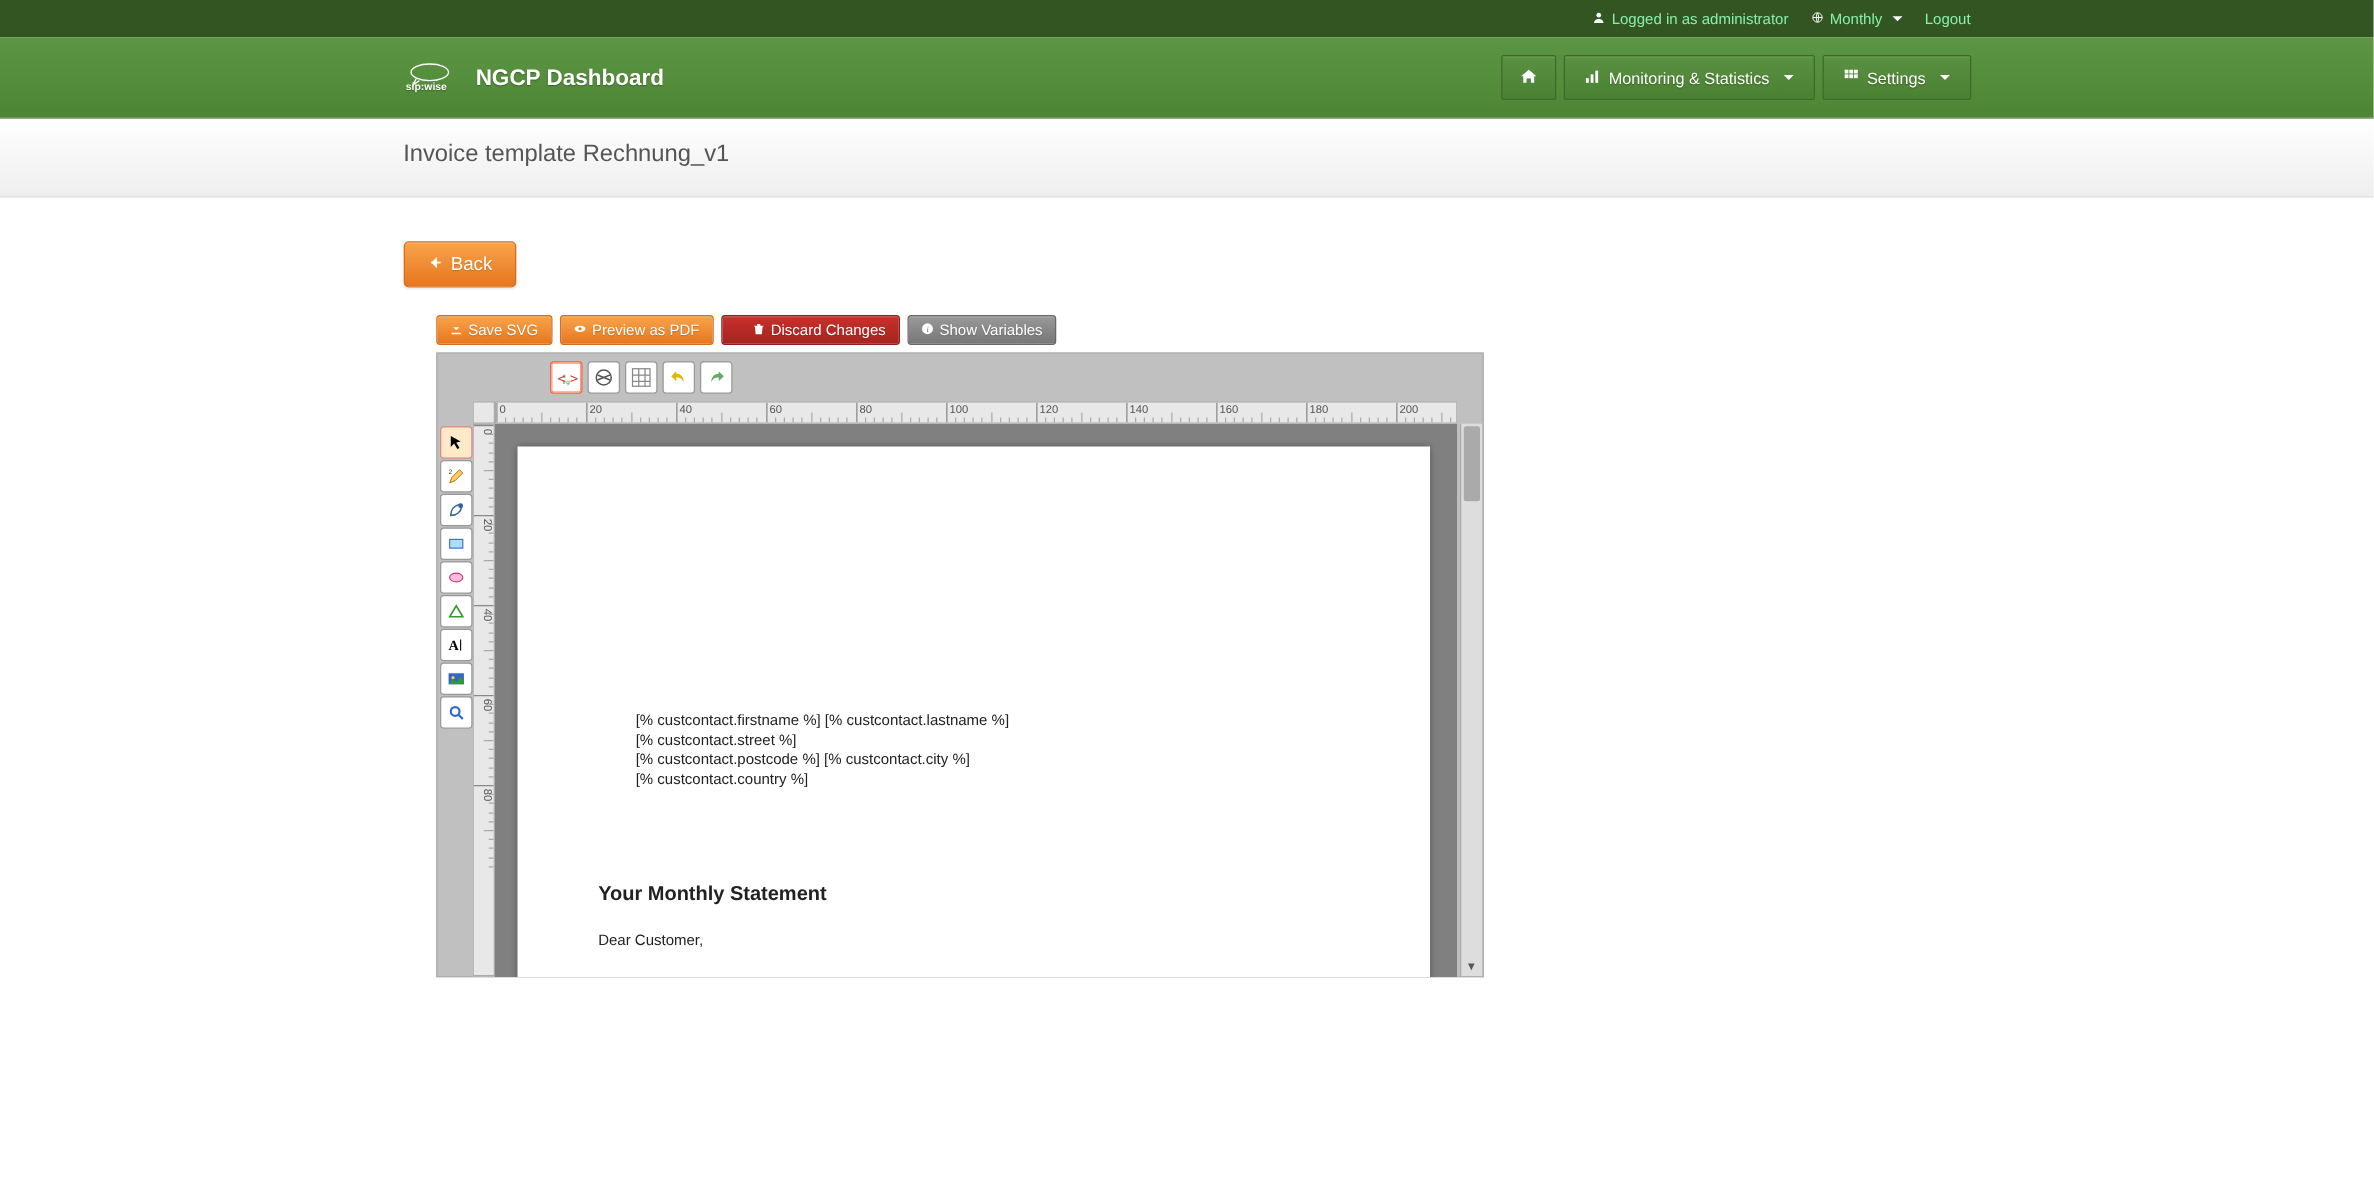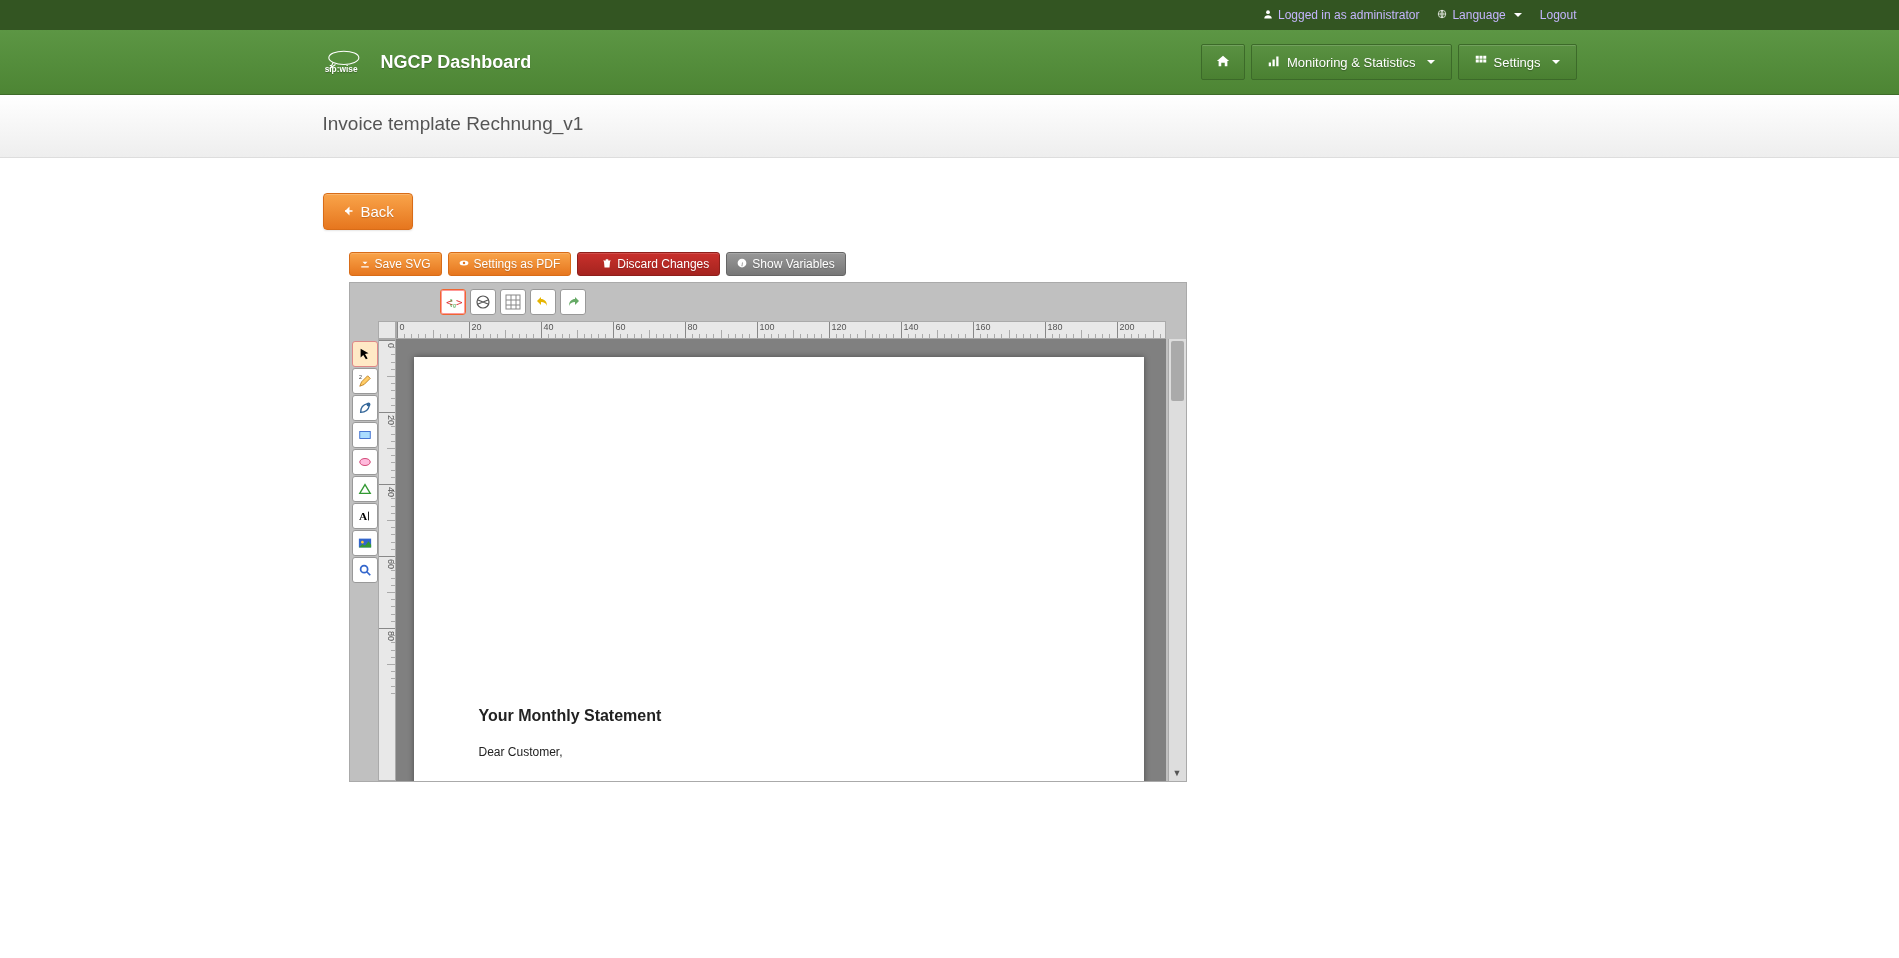--- a/index.html
+++ b/index.html
@@ -1,21 +1,21 @@
 <!DOCTYPE html>
 <html><head>
 <meta charset="utf-8">
 <style>
 * { margin: 0; padding: 0; box-sizing: border-box; }
 body { font-family: "Helvetica Neue", Helvetica, Arial, sans-serif; font-size: 13px; color: #333; background: #fff; }
 
 
 .topbar { background: #335522; height: 30px; color: #fff; font-size: 12px; }
 .topbar-inner { max-width: 1270px; margin: 0 auto; display: flex; justify-content: flex-end; align-items: center; height: 100%; gap: 18px; padding-right: 8px; }
-.topbar a { color: #c4b5fd; text-decoration: none; display: inline-flex; align-items: center; gap: 5px; }
+.topbar a { color: #86efac; text-decoration: none; display: inline-flex; align-items: center; gap: 5px; }
 .topbar .caret { display: inline-block; width: 0; height: 0; border-left: 4px solid transparent; border-right: 4px solid transparent; border-top: 4px solid #fff; margin-left: 3px; }
 
 
 .header { background: linear-gradient(#5c9644, #4d8534); height: 65px; border-bottom: 1px solid #3e6b2a; }
 .header-inner { max-width: 1270px; margin: 0 auto; display: flex; align-items: center; height: 100%; padding: 0 8px; gap: 32px; }
 .brand { display: flex; align-items: center; gap: 8px; color: #fff; font-size: 18px; font-weight: bold; text-shadow: 0 1px 1px rgba(0,0,0,0.3); }
 .brand svg { width: 50px; height: 28px; }
 .nav { margin-left: auto; display: flex; gap: 6px; }
 .nav-btn { background: linear-gradient(#5a9142, #4a8031); border: 1px solid #3c6a29; color: #fff; padding: 0 16px; height: 36px; display: inline-flex; align-items: center; gap: 7px; font-size: 13px; text-shadow: 0 1px 1px rgba(0,0,0,0.3); cursor: pointer; border-radius: 2px; box-shadow: inset 0 1px 0 rgba(255,255,255,0.15); }
 .nav-btn .caret { display: inline-block; width: 0; height: 0; border-left: 4px solid transparent; border-right: 4px solid transparent; border-top: 4px solid #fff; margin-left: 4px; }
@@ -84,21 +84,21 @@
             <circle cx="8" cy="5" r="3"></circle>
             <path d="M2 15c0-3 3-5 6-5s6 2 6 5z"></path>
           </svg></span>
       <span>Logged in as administrator</span>
     </a>
     <a href="#">
       <span><svg width="10" height="10" viewBox="0 0 16 16" fill="none" stroke="#fff" stroke-width="1.2">
             <circle cx="8" cy="8" r="6"></circle>
             <path d="M2 8h12M8 2c2 3 2 9 0 12M8 2c-2 3-2 9 0 12"></path>
           </svg></span>
-      <span>Language</span>
+      <span>Monthly</span>
       <span class="caret"></span>
     </a>
     <a href="#">
       <span>Logout</span>
     </a>
   </div>
 </div>
 
 <div class="header">
   <div class="header-inner">
@@ -161,21 +161,21 @@
       <span><svg width="10" height="10" viewBox="0 0 16 16" fill="#fff">
             <path d="M8 1v8M4 6l4 4 4-4M2 13h12v2H2z"></path>
           </svg></span>
       <span>Save SVG</span>
     </button>
     <button class="btn-sm btn-orange">
       <span><svg width="10" height="10" viewBox="0 0 16 16" fill="#fff">
             <ellipse cx="8" cy="8" rx="7" ry="4"></ellipse>
             <circle cx="8" cy="8" r="2" fill="#e6761e"></circle>
           </svg></span>
-      <span>Settings as PDF</span>
+      <span>Preview as PDF</span>
     </button>
     <button class="btn-sm btn-red">
       <span><svg width="10" height="10" viewBox="0 0 16 16" fill="#fff">
             <path d="M3 4h10l-1 11H4zM6 2h4v2H6zM2 4h12v1H2z"></path>
           </svg></span>
       <span>Discard Changes</span>
     </button>
     <button class="btn-sm btn-gray">
       <span><svg width="10" height="10" viewBox="0 0 16 16" fill="#fff">
             <circle cx="8" cy="8" r="7"></circle>
@@ -437,20 +437,26 @@
             <div class="ruler-v-minor" style="top: 324px; width: 8px;"></div>
             <div class="ruler-v-minor" style="top: 331.2px; width: 4px;"></div>
             <div class="ruler-v-minor" style="top: 338.4px; width: 4px;"></div>
             <div class="ruler-v-minor" style="top: 345.6px; width: 4px;"></div>
             <div class="ruler-v-minor" style="top: 352.8px; width: 4px;"></div>
           </div>
         </div>
 
       <div class="canvas-viewport">
         <div class="canvas-page">
+          <div class="invoice-left">
+            <div>[% custcontact.firstname %] [% custcontact.lastname %]</div>
+            <div>[% custcontact.street %]</div>
+            <div>[% custcontact.postcode %] [% custcontact.city %]</div>
+            <div>[% custcontact.country %]</div>
+          </div>
           <div class="invoice-heading">Your Monthly Statement</div>
           <div class="invoice-greeting">Dear Customer,</div>
         </div>
       </div>
 
       <div class="scrollbar-v">
         <div class="arrow up">▲</div>
         <div class="thumb"></div>
         <div class="arrow down">▼</div>
       </div>

